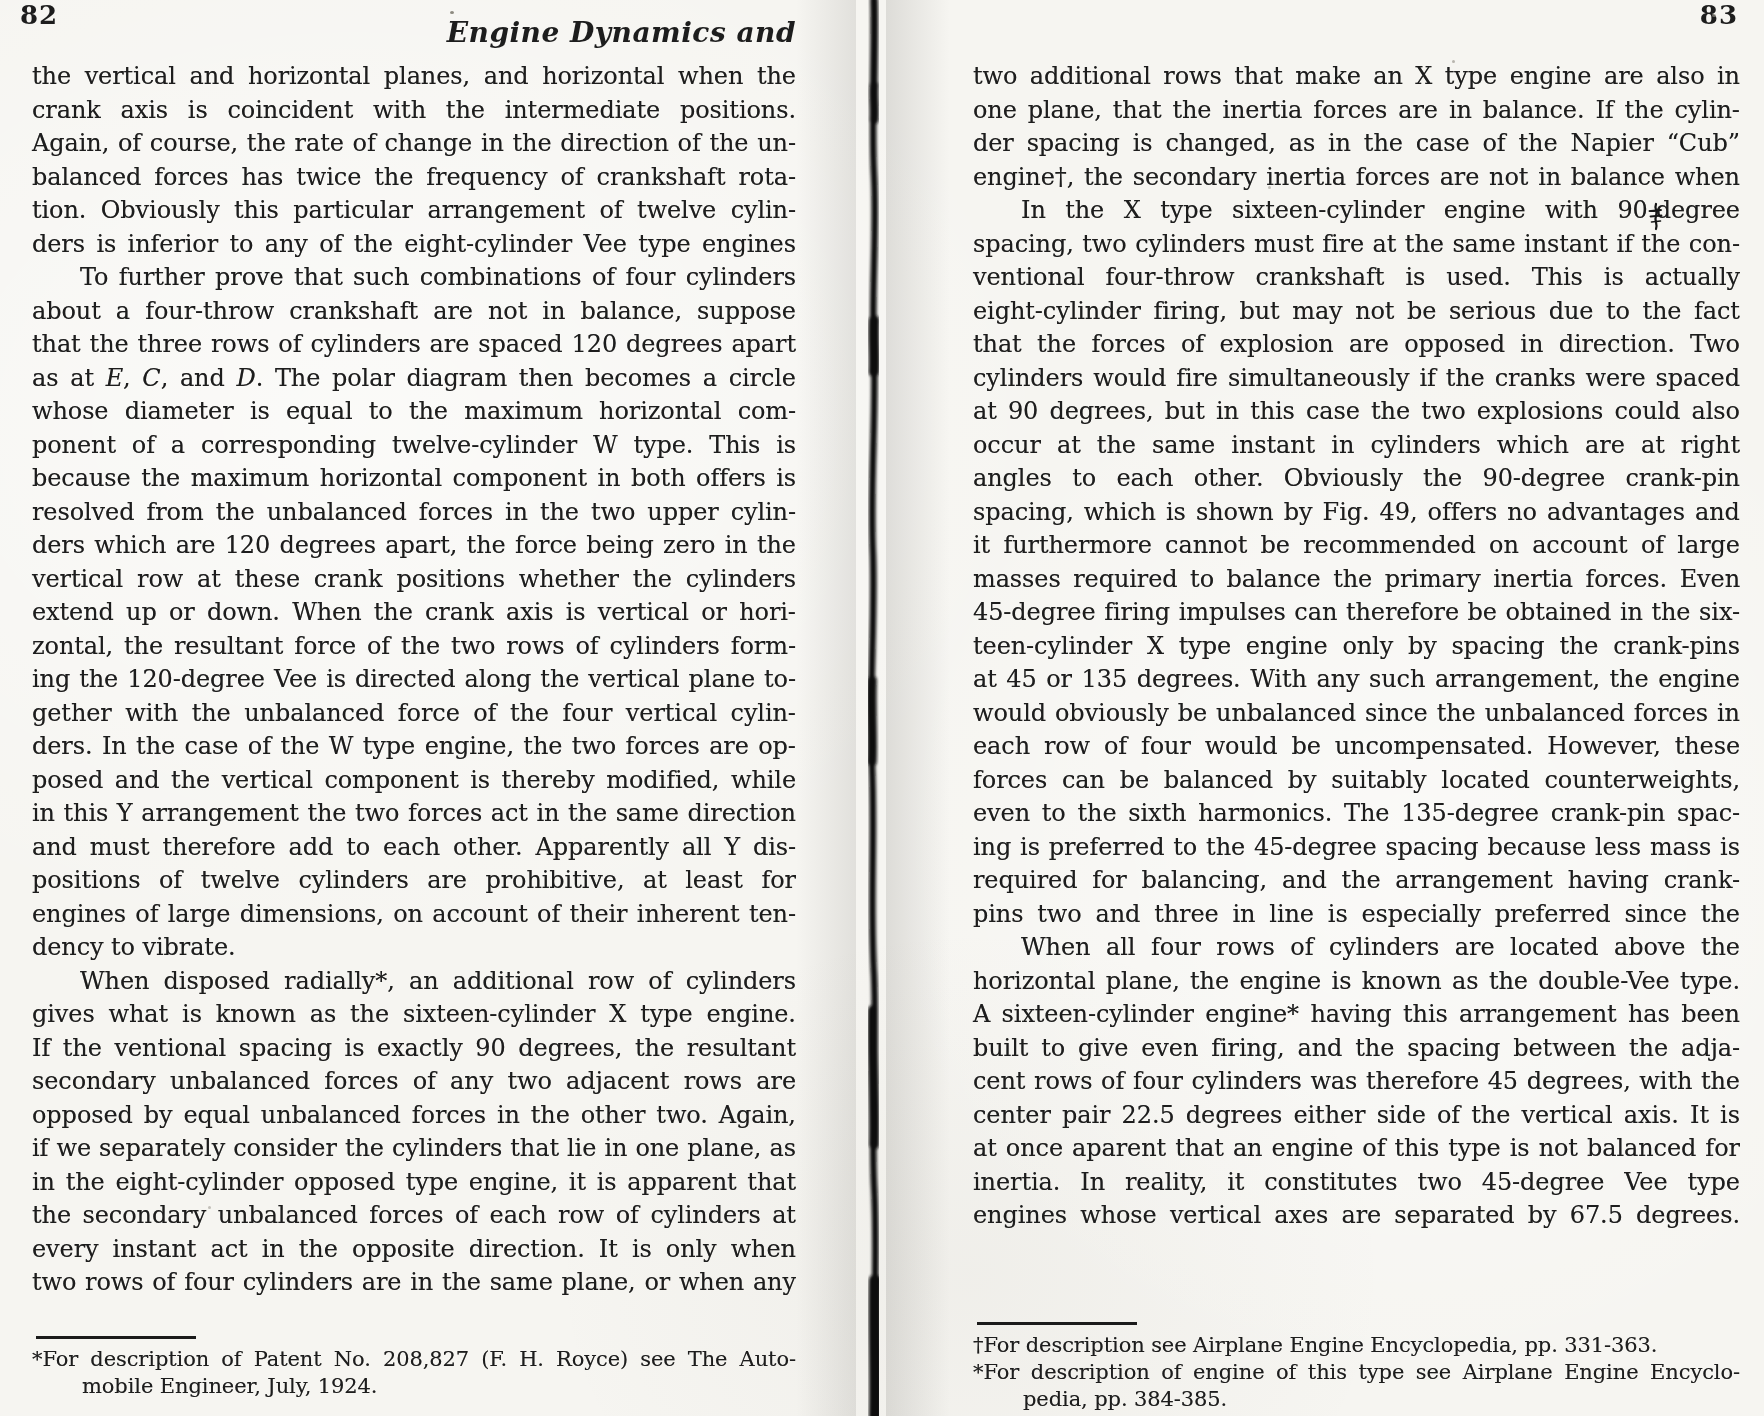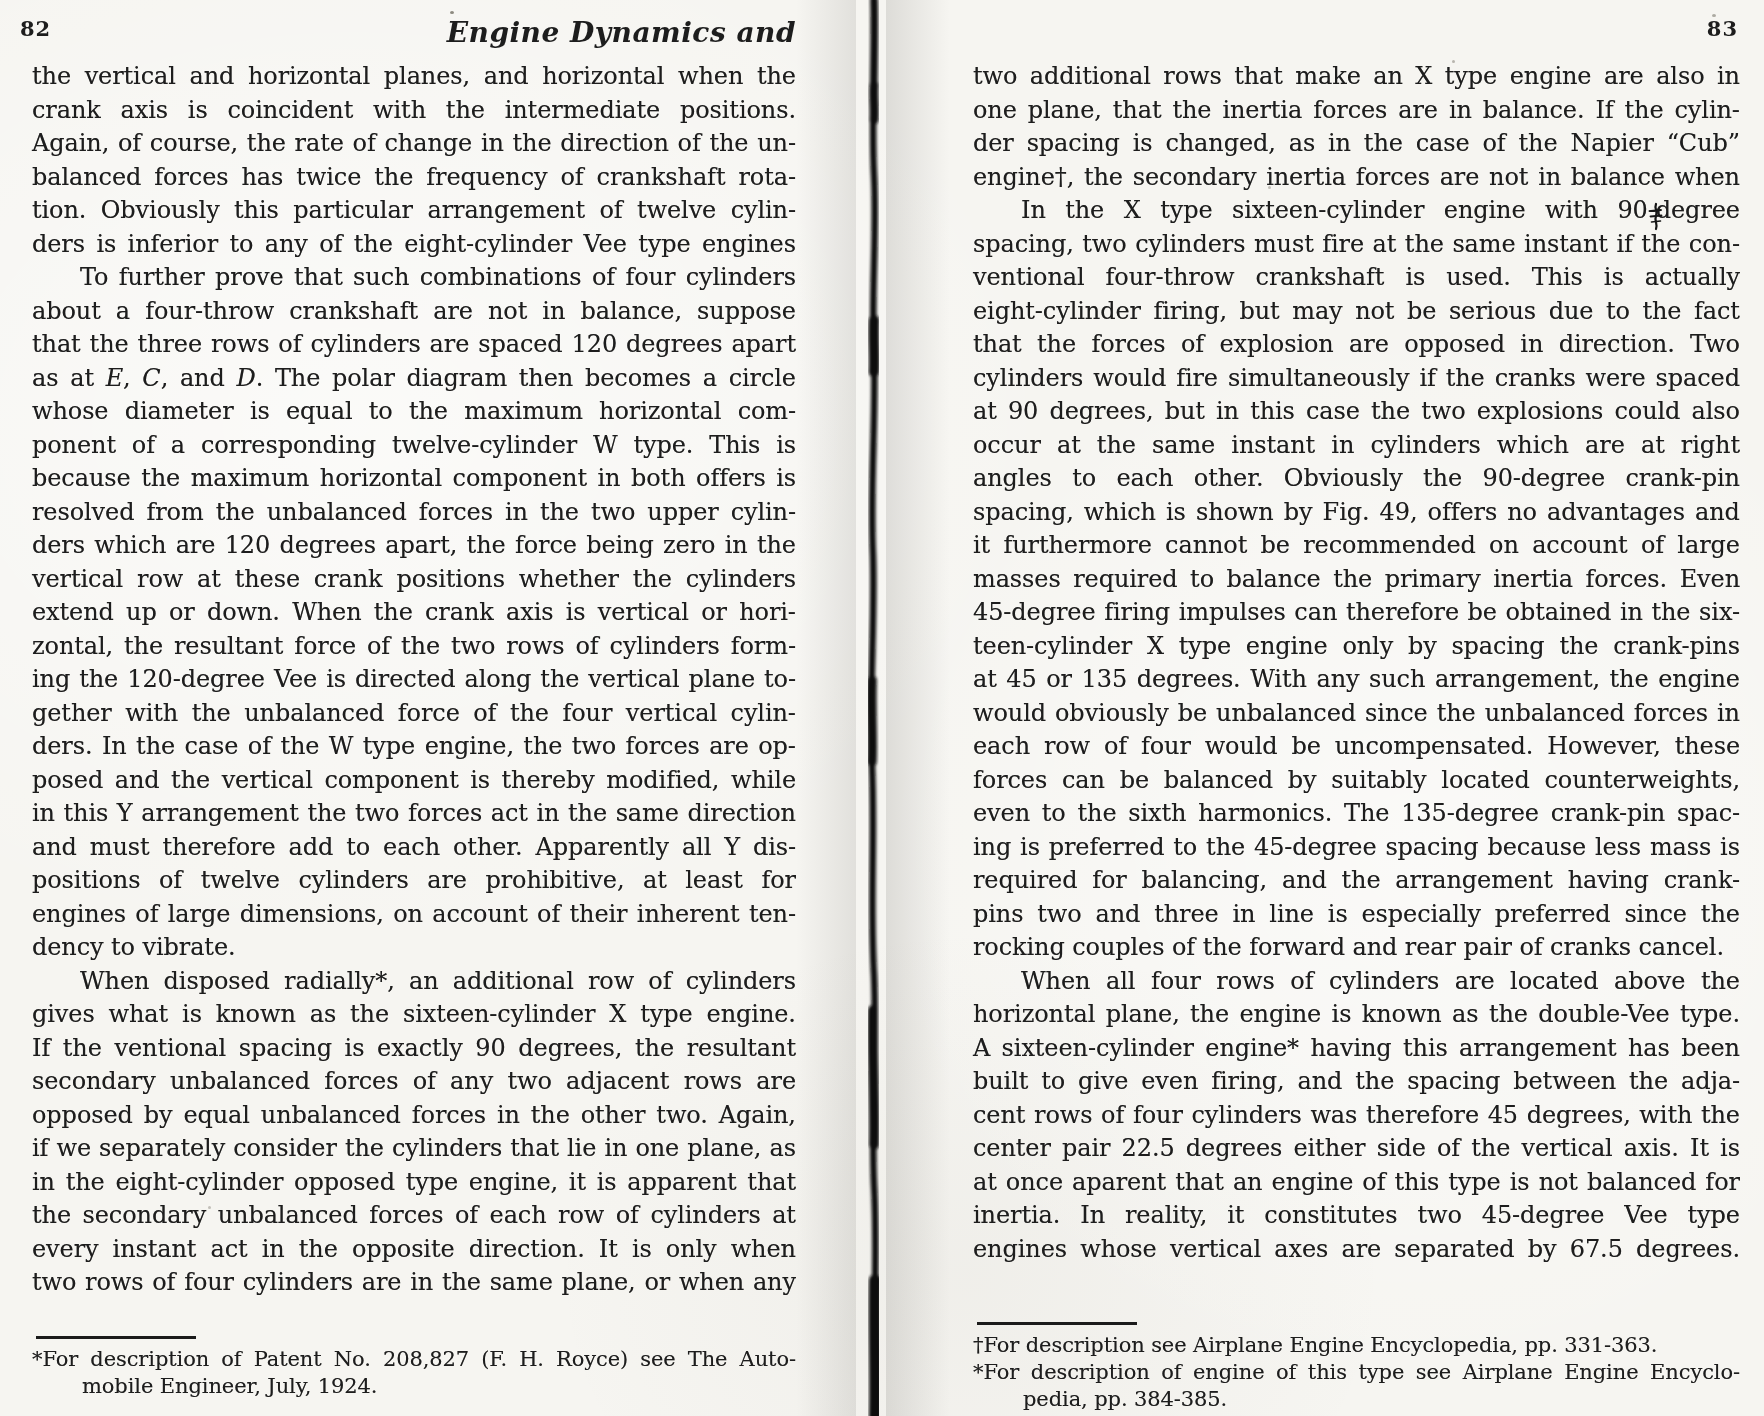--- a/index.html
+++ b/index.html
@@ -17,21 +17,21 @@
       radial-gradient(1200px 900px at 20% 30%, rgba(255,255,255,.55), rgba(255,255,255,0) 60%),
       radial-gradient(1000px 1000px at 80% 60%, rgba(255,255,255,.5), rgba(255,255,255,0) 55%),
       radial-gradient(600px 500px at 55% 90%, rgba(120,115,100,.05), rgba(0,0,0,0) 70%);
     pointer-events:none;
   }
   .page{position:absolute;top:0;height:1416px;}
   .page-left{left:32px;width:764px;}
   .page-right{left:973px;width:767px;}
 
   .pagenum{
-    position:absolute;top:16px;font-size:21px;font-weight:bold;
+    position:absolute;top:0;font-size:26px;font-weight:bold;
     letter-spacing:1px;
   }
   .pagenum.pn-left{left:-12px;}
   .pagenum.pn-right{right:2px;margin-left:36px;}
   .runhead{
     position:absolute;top:16px;left:0;right:0;text-align:right;
     font-size:28px;font-weight:bold;letter-spacing:.5px;font-style:italic;
   }
 
   .body-text{position:absolute;top:60px;left:0;right:0;
@@ -841,21 +841,20 @@
           <span>and</span>
           <span>three</span>
           <span>in</span>
           <span>line</span>
           <span>is</span>
           <span>especially</span>
           <span>preferred</span>
           <span>since</span>
           <span>the</span>
         </div>
-        <div class="line">rocking couples of the forward and rear pair of cranks cancel.</div>
         <div class="line just indent">
           <span>When</span>
           <span>all</span>
           <span>four</span>
           <span>rows</span>
           <span>of</span>
           <span>cylinders</span>
           <span>are</span>
           <span>located</span>
           <span>above</span>

